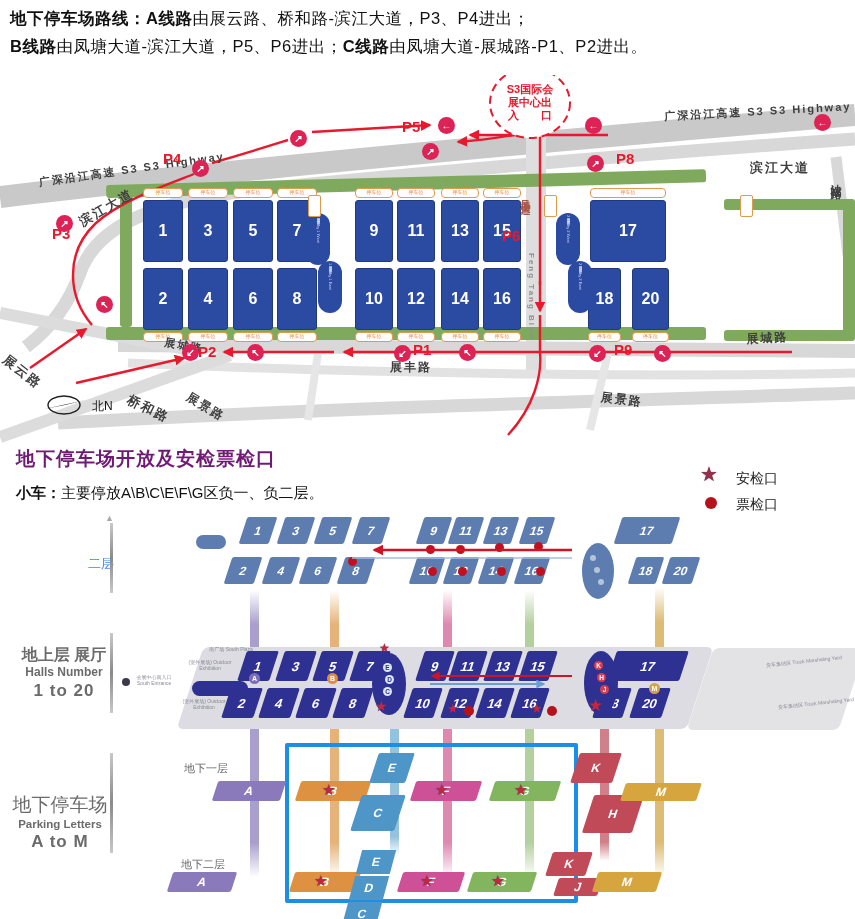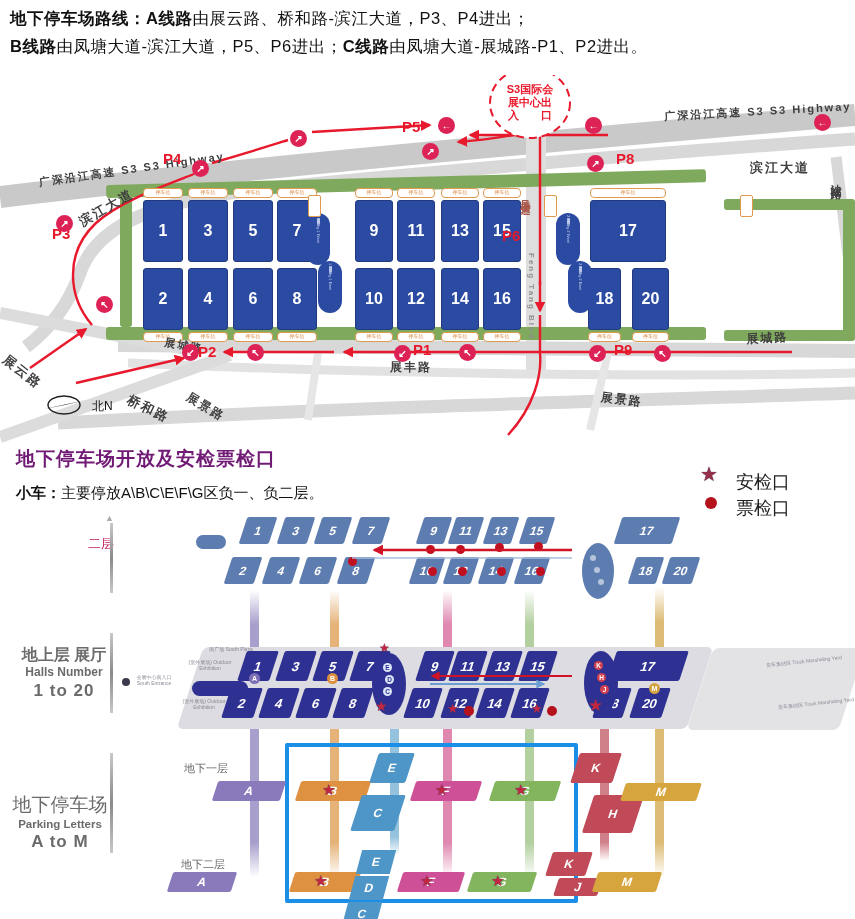--- a/index.html
+++ b/index.html
@@ -20,25 +20,25 @@
         font-size:4px;line-height:1.1;height:48px;overflow:hidden;}
   .roadlbl{font-weight:bold;color:#3f3f3f;white-space:nowrap;transform-origin:left top;}
   .vert{writing-mode:vertical-rl;}
   .plbl{color:#e8192c;font-weight:800;font-size:15px;white-space:nowrap;}
   .mk{width:17px;height:17px;border-radius:50%;background:#dd2255;color:#fff;font-size:10px;
       line-height:17px;text-align:center;font-weight:bold;}
   .sign{width:11px;height:20px;border:1.5px solid #e09a4e;background:#fff;border-radius:2px;}
   #sec-title{left:16px;top:446px;font-size:19px;font-weight:800;color:#701a75;letter-spacing:1px;}
   #note{left:16px;top:484px;font-size:15px;}
   #note b{font-weight:800;}
-  .legend-lbl{font-size:18px;color:#222;}
+  .legend-lbl{font-size:14px;color:#222;}
   #diagram{left:0;top:505px;width:855px;height:414px;}
   #diagram svg{position:absolute;left:0;top:0;}
   .rail{width:3px;background:linear-gradient(to bottom,#c8c8c8,#8a8a8a,#c8c8c8);}
-  .lvl-lbl{color:#be185d;}
+  .lvl-lbl{color:#3b82f6;margin-top:20px;}
   .lblblock{text-align:center;color:#6b6b6b;line-height:1.25;}
   .hallF2{background:#5d7cb0;color:#fff;font-weight:bold;font-size:12px;border-radius:2px;
           display:flex;align-items:center;justify-content:center;transform:skewX(-18deg);}
   .hallG{background:#2e3192;color:#fff;font-weight:bold;font-size:13px;border-radius:2px;
          display:flex;align-items:center;justify-content:center;transform:skewX(-18deg);}
   .slab{background:#dcdce2;border-radius:6px;transform:skewX(-18deg);}
   .zone{color:#fff;font-weight:bold;font-size:12px;border-radius:2px;transform:skewX(-18deg);
         display:flex;align-items:center;justify-content:center;}
   .ribbon{width:9px;opacity:.8;}
   .star{color:#c22741;text-shadow:0 0 1px #2c3a6b;line-height:1;}

